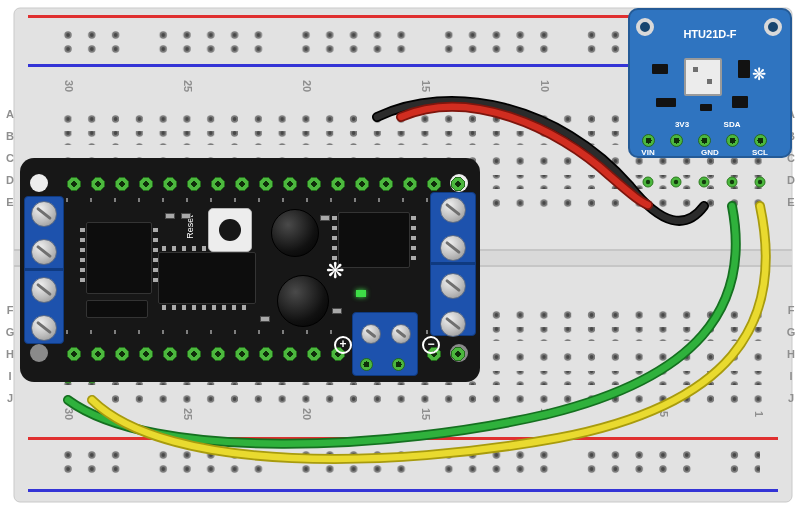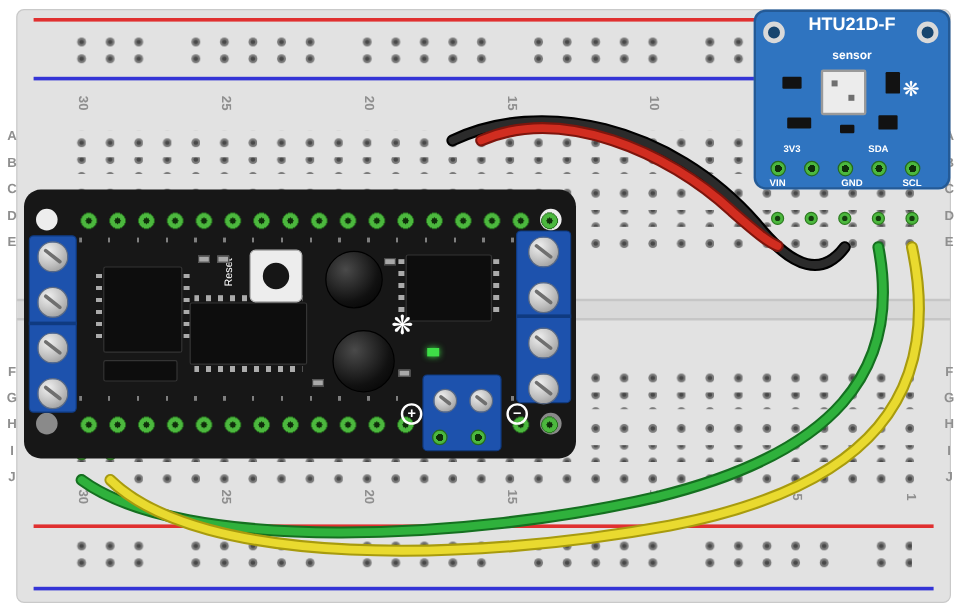--- a/index.html
+++ b/index.html
@@ -221,35 +221,34 @@
     <div class="tblock" style="left:332px;top:154px;width:66px;height:64px"></div>
     <div class="screw sm" style="left:341px;top:166px"></div>
     <div class="screw sm" style="left:371px;top:166px"></div>
     <div class="spin" style="left:340px;top:200px"></div>
     <div class="spin" style="left:372px;top:200px"></div>
     <span class="pm" style="left:314px;top:178px">+</span>
     <span class="pm" style="left:402px;top:178px">−</span>
   </div>
 
   <div class="sensor">
-    <div class="sttl" style="top:4px;font-size:15px">HTU21D-F</div>
-    <div class="sttl" style="top:33px;font-size:10px">sensor</div>
+    <div class="sttl" style="top:20px;font-size:11px">HTU21D-F</div>
     <div class="shole" style="left:8px;top:10px"></div>
     <div class="shole" style="left:136px;top:10px"></div>
     <span class="flower" style="left:124px;top:56px;font-size:17px">❋</span>
     <div class="schip">
       <div class="sdot" style="left:7px;top:7px"></div>
       <div class="sdot" style="left:21px;top:19px"></div>
     </div>
     <div class="sblk" style="left:24px;top:56px;width:16px;height:10px"></div>
     <div class="sblk" style="left:110px;top:52px;width:12px;height:18px"></div>
     <div class="sblk" style="left:28px;top:90px;width:20px;height:9px"></div>
     <div class="sblk" style="left:104px;top:88px;width:16px;height:12px"></div>
     <div class="sblk" style="left:72px;top:96px;width:12px;height:7px"></div>
-    <span class="splab" style="left:18px;top:112px">3V3</span>
+    <span class="splab" style="left:40px;top:112px">3V3</span>
     <span class="splab" style="left:90px;top:112px">SDA</span>
     <div class="spin" style="left:13.5px;top:126px"></div>
     <div class="spin" style="left:41.5px;top:126px"></div>
     <div class="spin" style="left:69.5px;top:126px"></div>
     <div class="spin" style="left:97.5px;top:126px"></div>
     <div class="spin" style="left:125.5px;top:126px"></div>
     <span class="splab" style="left:6px;top:140px">VIN</span>
     <span class="splab" style="left:68px;top:140px">GND</span>
     <span class="splab" style="left:118px;top:140px">SCL</span>
   </div>

